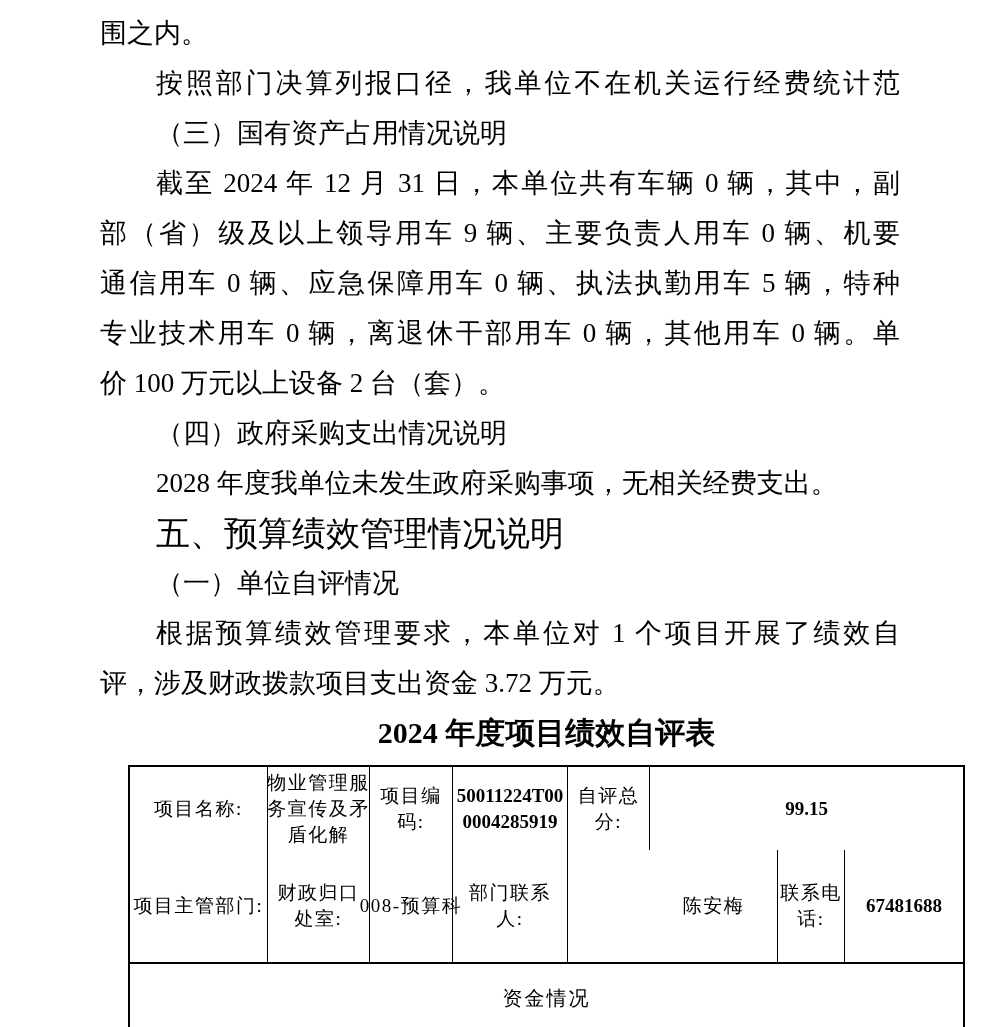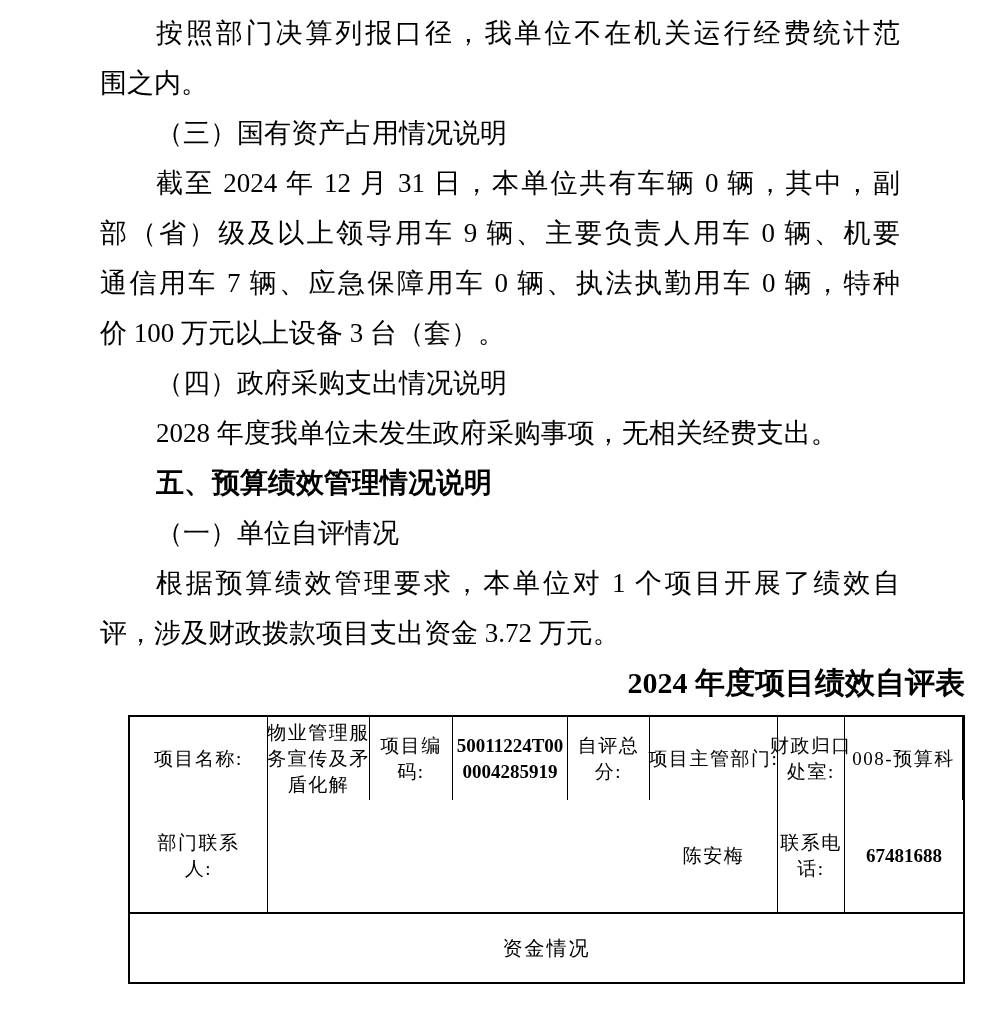--- a/index.html
+++ b/index.html
@@ -11,25 +11,25 @@
   }
   .doc { padding:8px 100px 0 100px; }
   .line {
     height:50px; line-height:50px; font-size:27px;
     white-space:normal;
   }
   .jl { text-align:justify; text-align-last:justify; }
   .indent { text-indent:56px; }
   .hei {
     font-family:"Liberation Sans","DejaVu Sans",sans-serif;
-    font-weight:bold; font-size:28px;
+    font-weight:normal; font-size:34px;
   }
   .table-title {
     width:837px; margin-left:28px; height:50px; line-height:50px;
-    text-align:right; font-weight:bold; font-size:30px;
+    text-align:center; font-weight:bold; font-size:30px;
     font-family:"Liberation Serif","DejaVu Serif",serif;
   }
   
   .tbl {
     width:837px; margin-left:28px; margin-top:7px;
     border:2px solid #000; background:#fff;
   }
   .band1 {
     display:grid;
     grid-template-columns:138px 102px 83px 115px 82px 128px 67px 118px;
@@ -50,27 +50,28 @@
   .band2 {
     border-top:2px solid #000; height:70px;
     display:flex; align-items:center; justify-content:center;
     font-size:20px; letter-spacing:2px;
   }
 </style>
 </head>
 <body>
 
 <div class="doc">
+  <div class="line">围之内。</div>
   <div class="line jl indent">按照部门决算列报口径，我单位不在机关运行经费统计范</div>
-  <div class="line">围之内。</div>
   <div class="line indent">（三）国有资产占用情况说明</div>
   <div class="line jl indent">截至 2024 年 12 月 31 日，本单位共有车辆 0 辆，其中，副</div>
   <div class="line jl">部（省）级及以上领导用车 9 辆、主要负责人用车 0 辆、机要</div>
-  <div class="line jl">通信用车 7 辆、应急保障用车 0 辆、执法执勤用车 0 辆，特种</div>
-  <div class="line">价 100 万元以上设备 3 台（套）。</div>
+  <div class="line jl">通信用车 0 辆、应急保障用车 0 辆、执法执勤用车 5 辆，特种</div>
+  <div class="line jl">专业技术用车 0 辆，离退休干部用车 0 辆，其他用车 0 辆。单</div>
+  <div class="line">价 100 万元以上设备 2 台（套）。</div>
   <div class="line indent">（四）政府采购支出情况说明</div>
   <div class="line indent">2028 年度我单位未发生政府采购事项，无相关经费支出。</div>
   <div class="line indent hei">五、预算绩效管理情况说明</div>
   <div class="line indent">（一）单位自评情况</div>
   <div class="line jl indent">根据预算绩效管理要求，本单位对 1 个项目开展了绩效自</div>
   <div class="line">评，涉及财政拨款项目支出资金 3.72 万元。</div>
 
   <div class="table-title">2024 年度项目绩效自评表</div>
 
   <div class="tbl">
@@ -79,20 +80,21 @@
       <div class="cell br">项目名称:</div>
       <div class="cell br">物业管理服
 务宣传及矛
 盾化解</div>
       <div class="cell br">项目编
 码:</div>
       <div class="cell br num bold">50011224T00
 0004285919</div>
       <div class="cell br">自评总
 分:</div>
+      <div class="cell merged num bold">99.15</div>
 
       <div class="cell br">项目主管部门:</div>
       <div class="cell br">财政归口
 处室:</div>
       <div class="cell br">008-预算科</div>
       <div class="cell br">部门联系
 人:</div>
       <div class="cell br c6">陈安梅</div>
       <div class="cell br c7">联系电
 话:</div>

